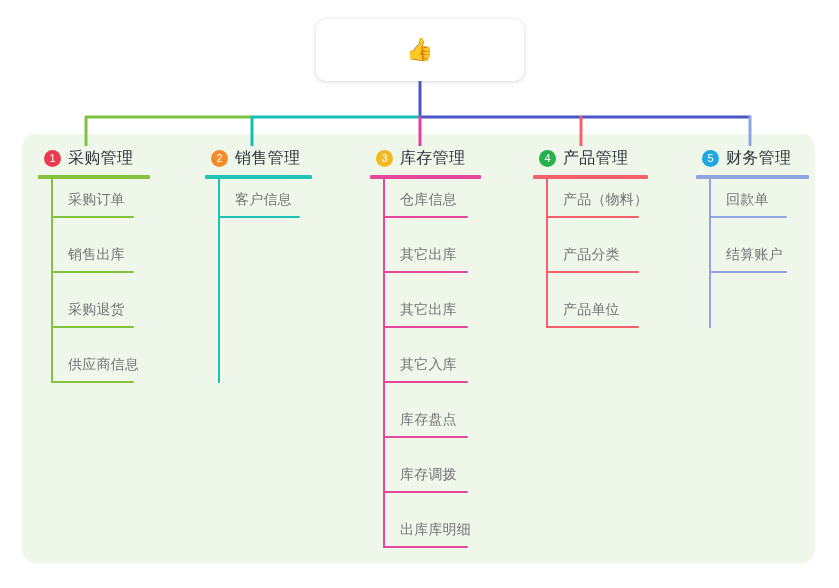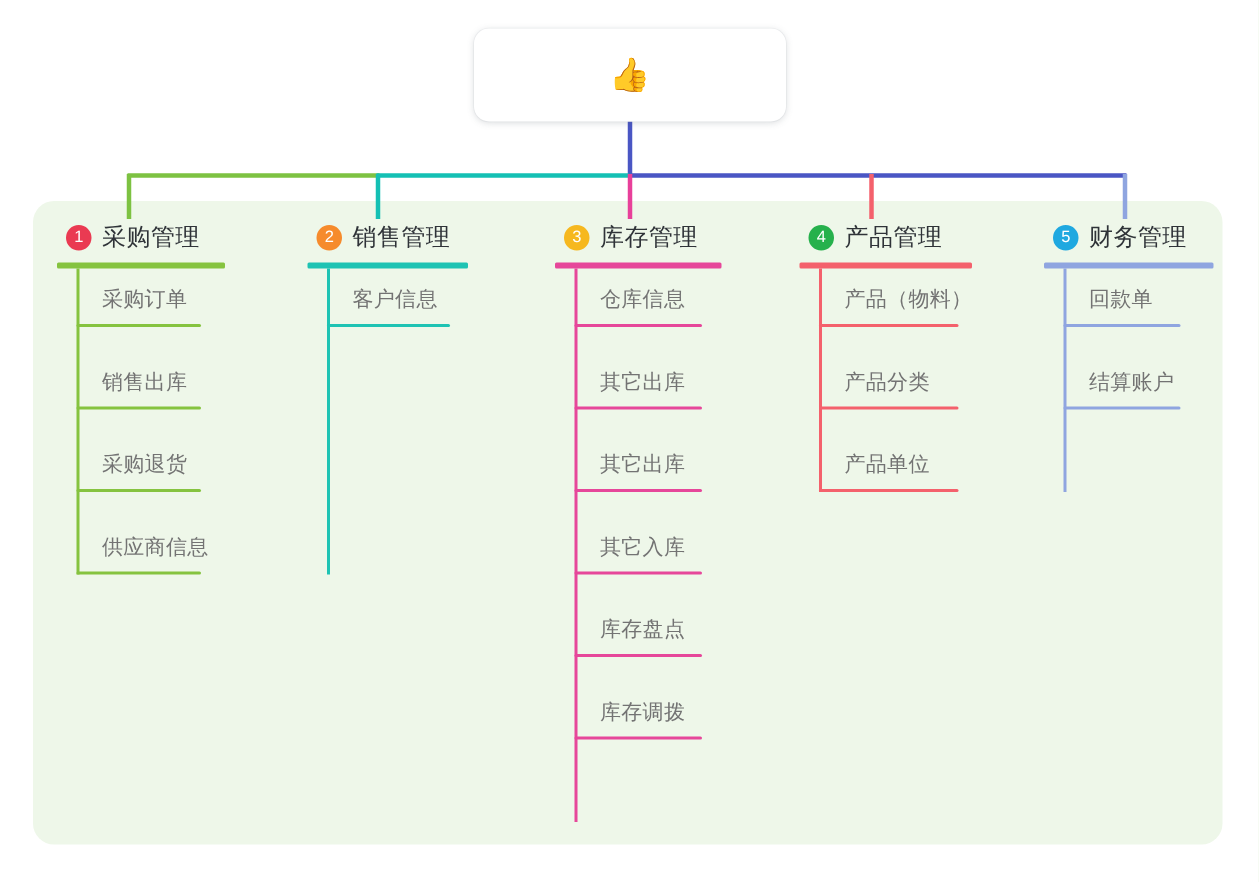--- a/index.html
+++ b/index.html
@@ -153,20 +153,24 @@
             <div class="kid-rule" style="background: rgb(230, 71, 154); width: 85px;"></div>
           </div>
           <div class="kid">
             <span class="kid-text">库存盘点</span>
             <div class="kid-rule" style="background: rgb(230, 71, 154); width: 85px;"></div>
           </div>
           <div class="kid">
             <span class="kid-text">库存调拨</span>
             <div class="kid-rule" style="background: rgb(230, 71, 154); width: 85px;"></div>
           </div>
+          <div class="kid">
+            <span class="kid-text">出库库明细</span>
+            <div class="kid-rule" style="background: rgb(230, 71, 154); width: 85px;"></div>
+          </div>
         </div>
       </div>
       <div class="branch" style="left: 533px; width: 160px;">
         <div class="branch-head">
           <span class="badge" style="background: rgb(38, 177, 76);">4</span>
           <span class="branch-label">产品管理</span>
         </div>
         <div class="head-rule" style="background: rgb(244, 97, 108); width: 115px;"></div>
         <div class="kids">
           <div class="spine" style="background: rgb(244, 97, 108); height: 149px;"></div>

